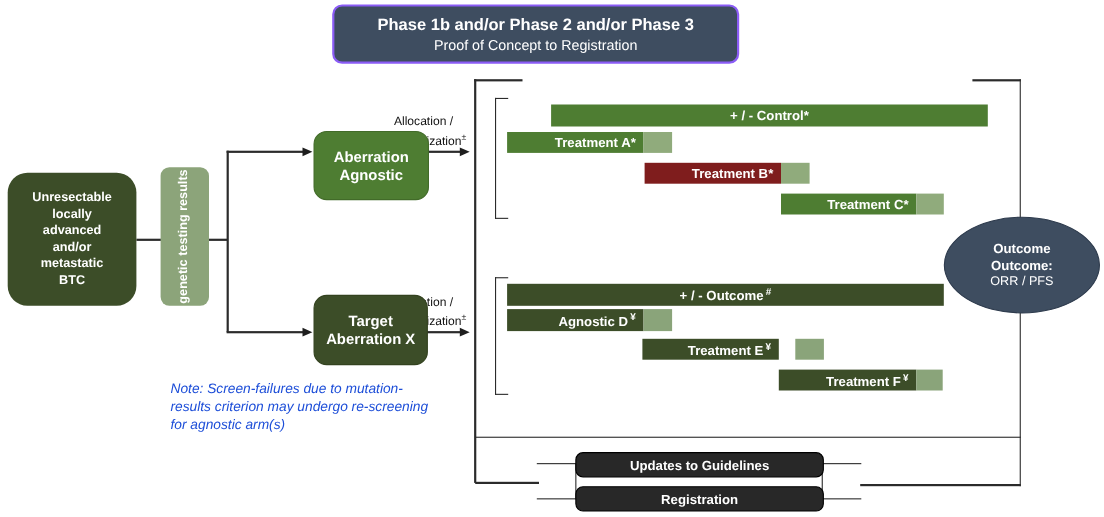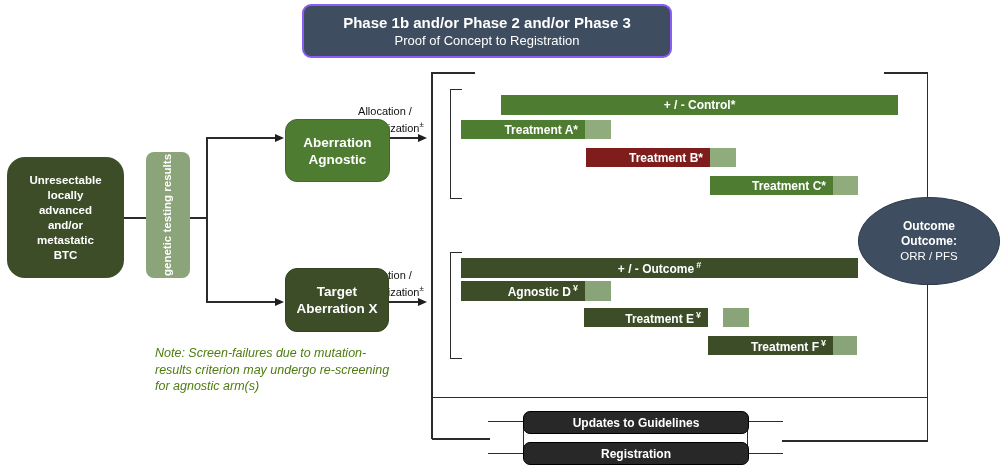--- a/index.html
+++ b/index.html
@@ -39,21 +39,21 @@
   .sup-raised{font-size:9px;vertical-align:super;margin-left:2px;font-weight:bold;}
   .ellipse{left:858px;top:197px;width:140px;height:86px;background:#3e4d60;border:1.5px solid #2e3b4d;
            border-radius:50%;color:#fff;display:flex;flex-direction:column;align-items:center;
            justify-content:center;z-index:4;text-align:center;}
   .ellipse .b{font-weight:bold;font-size:12px;line-height:15px;}
   .ellipse .r{font-size:11.5px;line-height:15px;}
   .milestone{background:#282828;border:1.5px solid #000;border-radius:7px;color:#fff;
              font-weight:bold;font-size:12px;display:flex;align-items:center;justify-content:center;
              z-index:3;}
   .note{left:155px;top:345px;width:310px;font-style:italic;font-size:12.5px;line-height:16.5px;
-        color:#4d7c0f;z-index:2;}
+        color:#1d4ed8;z-index:2;}
 </style>
 </head>
 <body>
 
 <div id="canvas">
 
   <div class="line" style="left:124px;top:217px;width:83px;height:1.6px;"></div>
   <div class="line" style="left:206px;top:137px;width:1.6px;height:165px;"></div>
   <div class="line" style="left:206px;top:137px;width:70px;height:1.6px;"></div>
   <div class="arrowhead" style="left:275px;top:133.5px;"></div>

